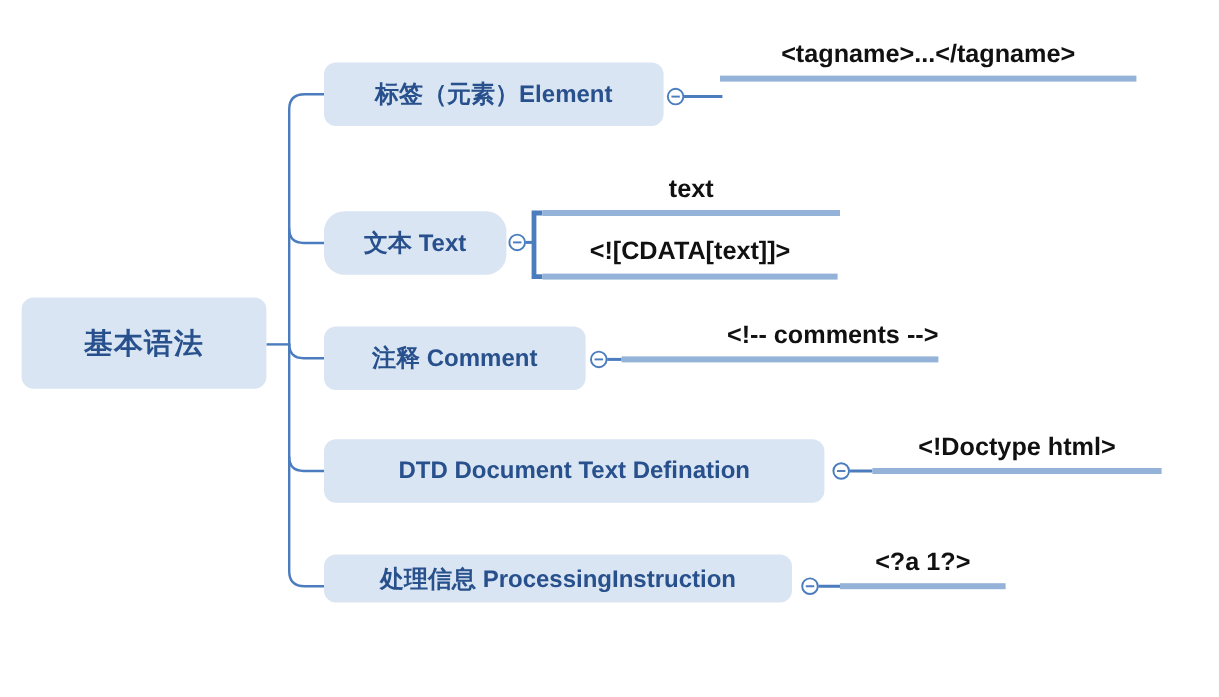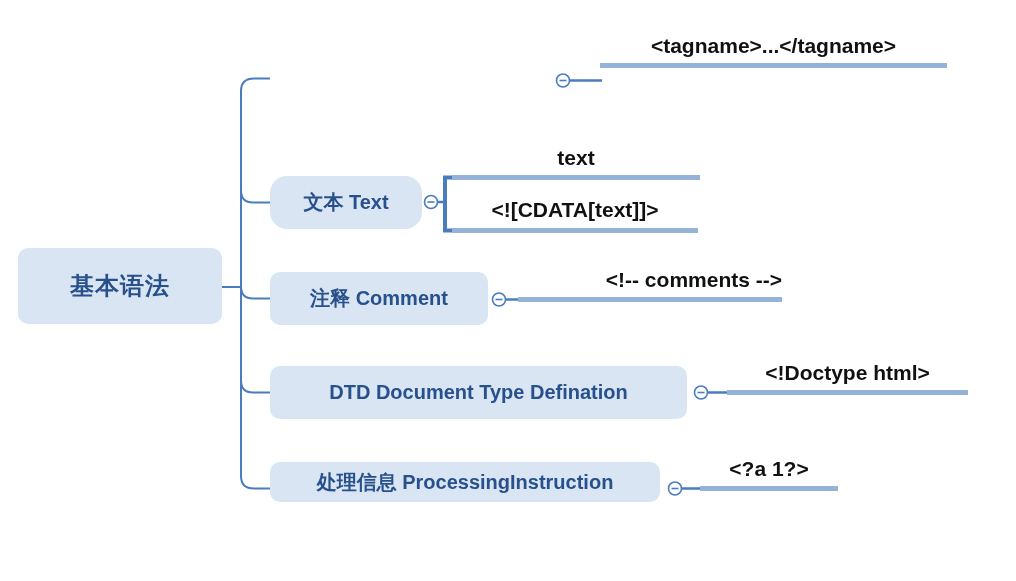--- a/index.html
+++ b/index.html
@@ -67,23 +67,24 @@
       <line x1="697.5" y1="392.5" x2="704.5" y2="392.5" stroke="#4a7cbe" stroke-width="1.6"></line>
     </g>
     <g>
       <circle cx="675" cy="488.5" r="6.5" fill="#ffffff" stroke="#4a7cbe" stroke-width="1.6"></circle>
       <line x1="671.5" y1="488.5" x2="678.5" y2="488.5" stroke="#4a7cbe" stroke-width="1.6"></line>
     </g>
   </svg>
 
   <div class="node root-node" style="left:18px;top:248px;width:204px;height:76px;">基本语法</div>
 
+  <div class="node branch-node" style="left:270px;top:52px;width:283px;height:53px;">标签（元素）Element</div>
   <div class="node branch-node" style="left:270px;top:176px;width:152px;height:53px;border-radius:17px;">文本 Text</div>
   <div class="node branch-node" style="left:270px;top:272px;width:218px;height:53px;">注释 Comment</div>
-  <div class="node branch-node" style="left:270px;top:366px;width:417px;height:53px;">DTD Document Type Defination</div>
+  <div class="node branch-node" style="left:270px;top:366px;width:417px;height:53px;">DTD Document Text Defination</div>
   <div class="node branch-node" style="left:270px;top:462px;width:390px;height:40px;">处理信息 ProcessingInstruction</div>
 
   <div class="leaf" style="left:600px;top:29px;width:347px;height:34px;line-height:34px;">&lt;tagname&gt;...&lt;/tagname&gt;</div>
   <div class="leaf" style="left:452px;top:141px;width:248px;height:34px;line-height:34px;">text</div>
   <div class="leaf" style="left:452px;top:192px;width:246px;height:36px;line-height:36px;">&lt;![CDATA[text]]&gt;</div>
   <div class="leaf" style="left:518px;top:263px;width:264px;height:34px;line-height:34px;text-align:right;">&lt;!-- comments --&gt;</div>
   <div class="leaf" style="left:727px;top:356px;width:241px;height:34px;line-height:34px;">&lt;!Doctype html&gt;</div>
   <div class="leaf" style="left:700px;top:452px;width:138px;height:34px;line-height:34px;">&lt;?a 1?&gt;</div>
 
 </div>

